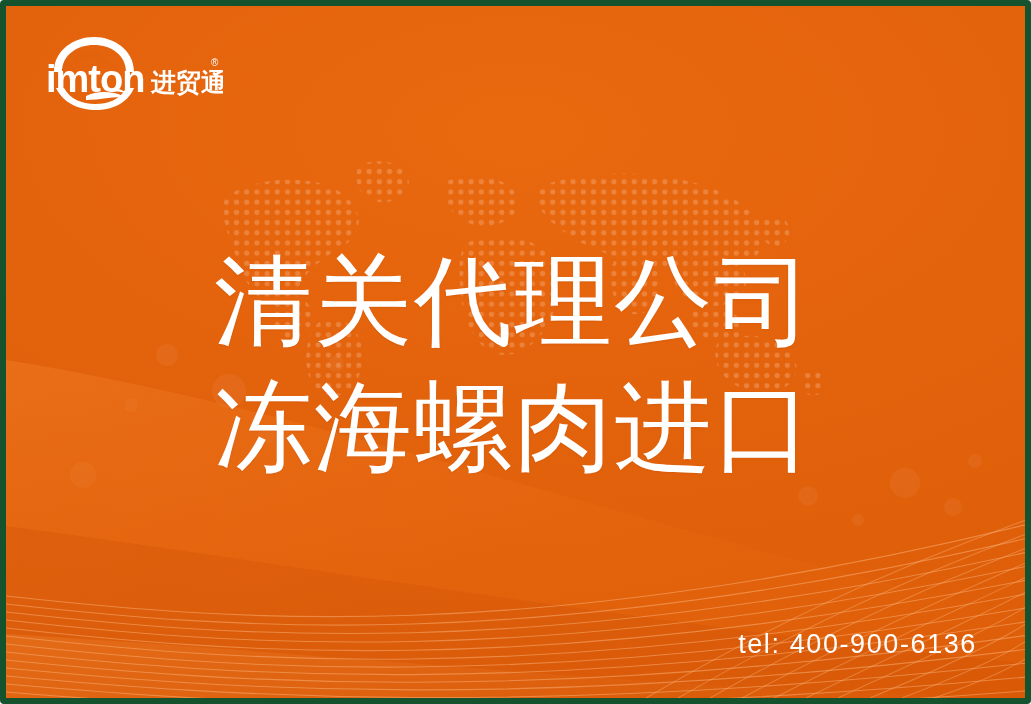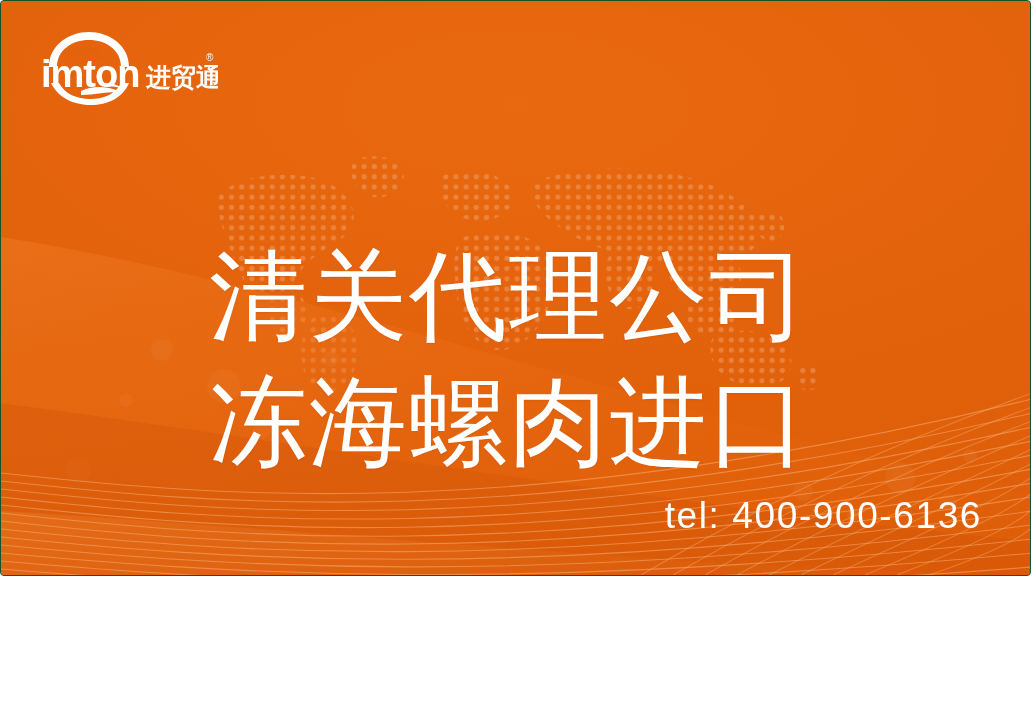--- a/index.html
+++ b/index.html
@@ -8,25 +8,25 @@
     padding: 0;
     background: #ffffff;
   }
   body {
     font-family: "Liberation Sans", sans-serif;
   }
 
   .banner {
     position: relative;
     width: 1031px;
-    height: 576px;
+    height: 704px;
     overflow: hidden;
     background: #3b82f6;
     box-sizing: border-box;
-    border: 1px solid #14532d;
+    border: 6px solid #14532d;
     border-radius: 4px;
   }
 
   
   .bg-base {
     position: absolute;
     inset: 0;
     background:
       radial-gradient(120% 90% at 50% 18%, #e9690f 0%, #e3620c 45%, #dd5c07 100%);
   }
@@ -100,21 +100,21 @@
     white-space: nowrap;
   }
 
   
   .phone {
     position: absolute;
     right: 48px;
     bottom: 38px;
     color: #ffffff;
     font-family: "Liberation Sans", sans-serif;
-    font-size: 37px;
+    font-size: 27px;
     letter-spacing: 1.6px;
     font-weight: 400;
     white-space: nowrap;
     text-align: right;
   }
 </style>
 </head>
 <body>
 
 <div class="banner">

